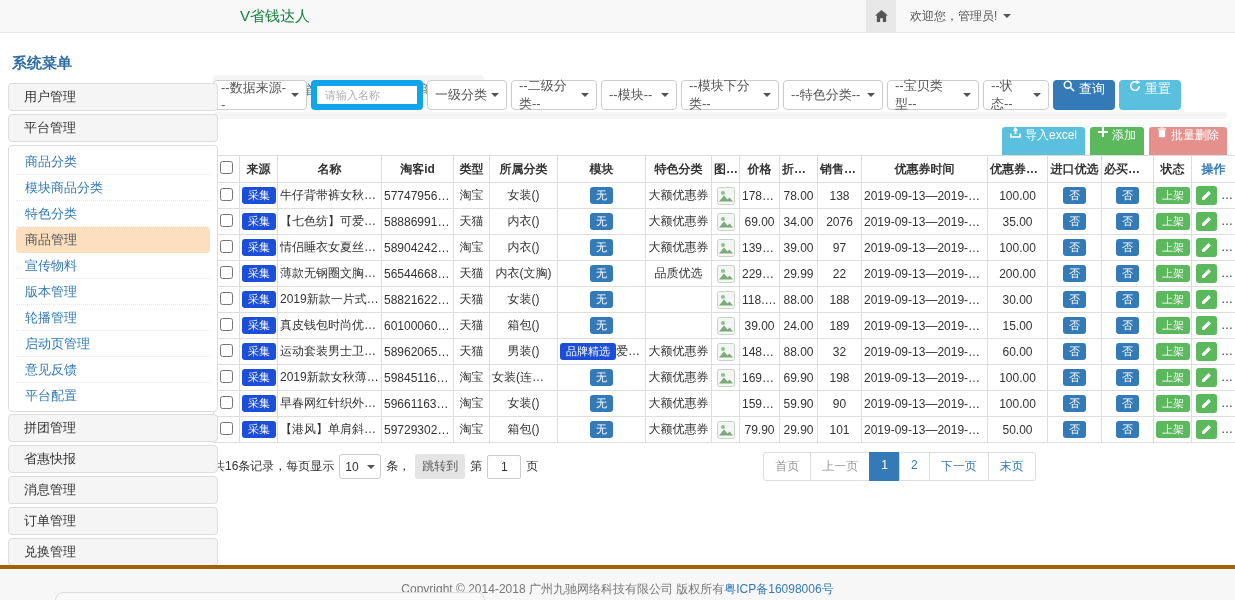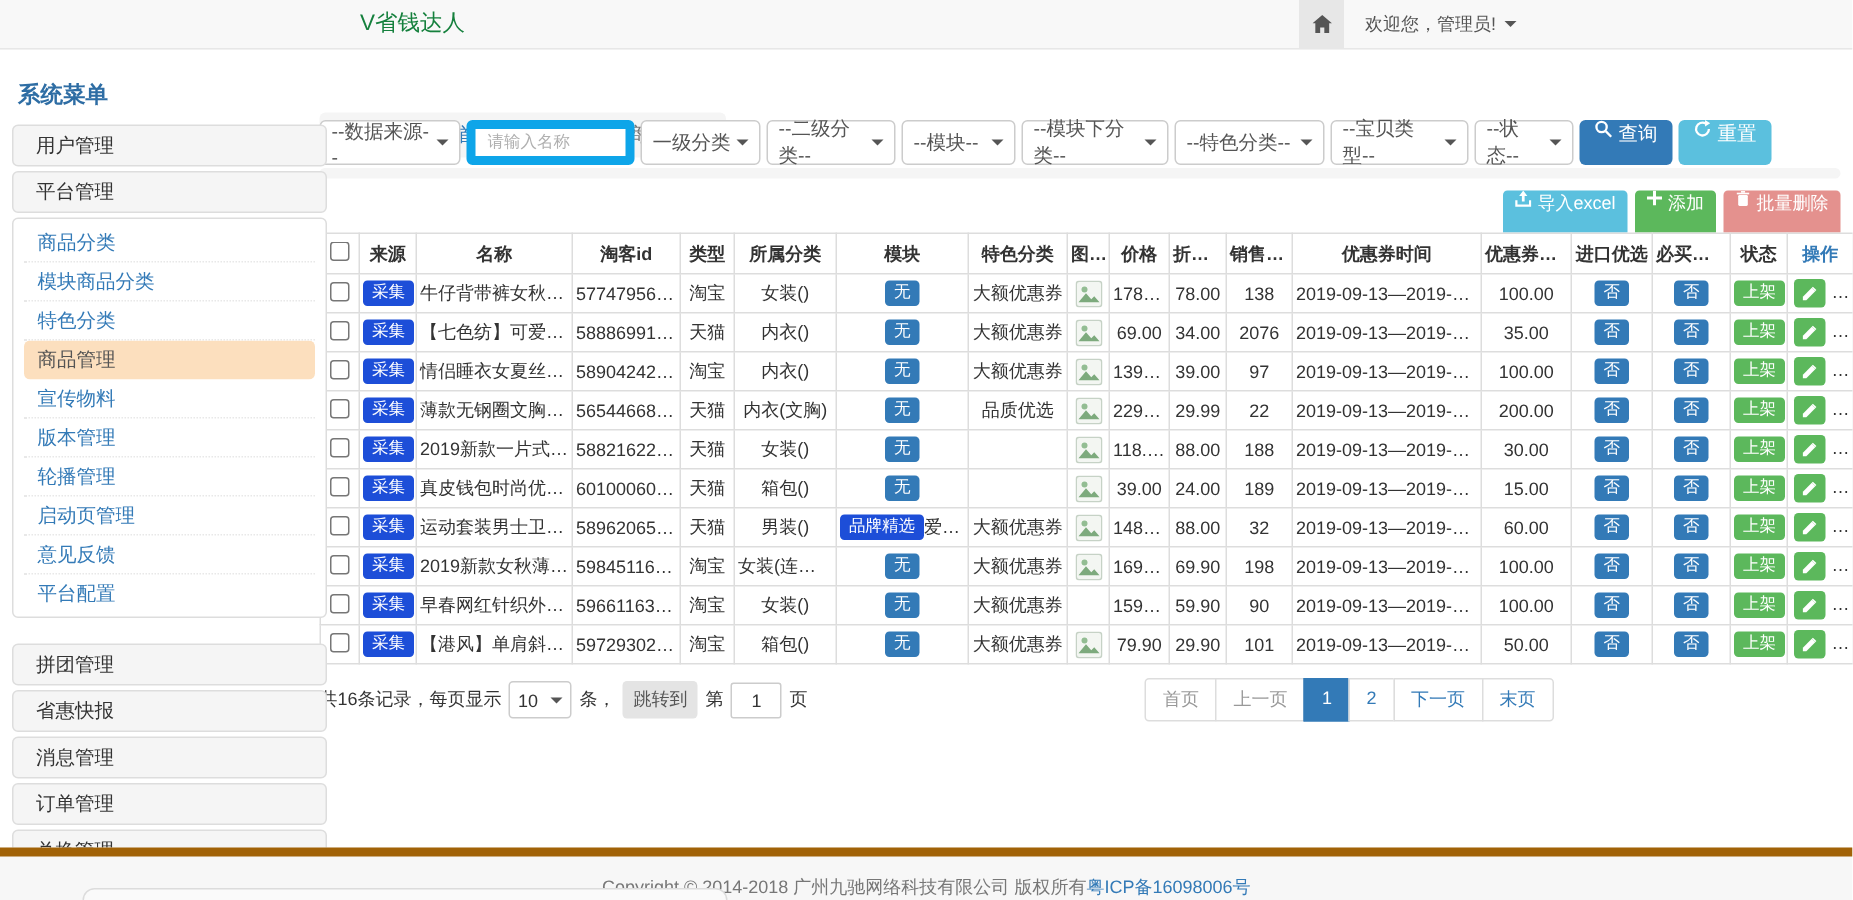--- a/index.html
+++ b/index.html
@@ -12,21 +12,21 @@
   .navbar { position:absolute; top:0; left:0; right:0; height:33px; background:#f8f8f8; border-bottom:1px solid #e7e7e7; z-index:4; }
   .brand { position:absolute; left:240px; top:0; line-height:32px; font-size:15px; color:#15803d; }
   .nav-right { position:absolute; left:866px; top:0; height:32px; display:flex; align-items:center; }
   .home-btn { width:30px; height:32px; background:#e7e7e7; display:flex; align-items:center; justify-content:center; cursor:pointer; }
   .welcome { display:flex; align-items:center; gap:6px; padding:0 14px; font-size:12px; color:#555; cursor:pointer; line-height:32px;text-align:right; }
   .caret { width:0; height:0; border-left:4px solid transparent; border-right:4px solid transparent; border-top:4px solid #555; display:inline-block; }
   
   .sidebar { position:absolute; left:8px; top:47px; width:210px; z-index:1; }
   .sidebar-title { color:#2e6da4; font-weight:bold; font-size:15px; padding:7px 4px 10px; }
   .panel-group { background:#f5f5f5; border:1px solid #ddd; border-radius:4px; padding:5px 15px; font-size:13px; color:#333; margin-bottom:3px; line-height:16px; cursor:pointer; }
-  .submenu { background:#fff; border:1px solid #ddd; border-radius:4px; margin-bottom:17px; padding:3px 0; }
+  .submenu { background:#fff; border:1px solid #ddd; border-radius:4px; margin-bottom:2px; padding:3px 0; }
   .submenu-item { margin:0 7px; padding:5px 9px; font-size:13px; color:#337ab7; line-height:15px; border-bottom:1px dotted #e8e8e8; cursor:pointer; }
   .submenu-item:last-child { border-bottom:none; }
   .submenu-item.active { background:#fcdfbe; border-radius:4px; color:#555; border-bottom-color:transparent; }
   
   .breadcrumb { position:absolute; left:213px; top:47px; background:#f5f5f5; border-radius:4px; padding:6px 14px; font-size:13px; display:flex; align-items:center; gap:7px;margin-top:28px; }
   .breadcrumb .home-link { color:#337ab7; display:flex; align-items:center; gap:3px; cursor:pointer; }
   .breadcrumb .sep { color:#ccc; }
   .breadcrumb .muted { color:#777; }
   
   .filters { position:absolute; left:213px; top:80px; display:flex; gap:4px; align-items:center; }
@@ -76,21 +76,21 @@
   .mini-select .sel-caret { width:0;height:0;border-left:4px solid transparent;border-right:4px solid transparent;border-top:4px solid #555; margin-left:4px; }
   .jump-chip { background:#e4e4e4; border-radius:3px; padding:4px 7px; color:#555; cursor:pointer; }
   .jump-input { width:34px; height:24px; border:1px solid #ccc; border-radius:2px; text-align:center; font-size:12px; color:#333; }
   .page-btns { display:flex; margin-left:225px; }
   .pbtn { border:1px solid #ddd; background:#fff; color:#337ab7; font-size:12px; padding:5px 11px; margin-left:-1px; cursor:pointer; }
   .pbtn:first-child { border-radius:3px 0 0 3px; margin-left:0; }
   .pbtn:last-child { border-radius:0 3px 3px 0; }
   .pbtn.muted { color:#999; }
   .pbtn.active { background:#337ab7; border-color:#337ab7; color:#fff; }
   
-  .footer { position:absolute; left:0; right:0; top:565px; height:35px; background:#f7f7f7; border-top:6px solid #a16207; text-align:center; font-size:12px; color:#777; padding-top:12px; z-index:10; }
+  .footer { position:absolute; left:0; right:0; top:565px; height:35px; background:#f7f7f7; border-top:4px solid #a16207; text-align:center; font-size:12px; color:#777; padding-top:12px; z-index:10; }
   .footer a { color:#337ab7; text-decoration:none; cursor:pointer; }
   .partial-box { position:absolute; left:55px; top:592px; width:430px; height:40px; background:#fafafa; border:1px solid #dcdcdc; border-radius:8px; z-index:11; }
 </style>
 </head>
 <body>
 
 <header class="navbar">
   <div class="brand">V省钱达人</div>
   <div class="nav-right">
     <div class="home-btn">

